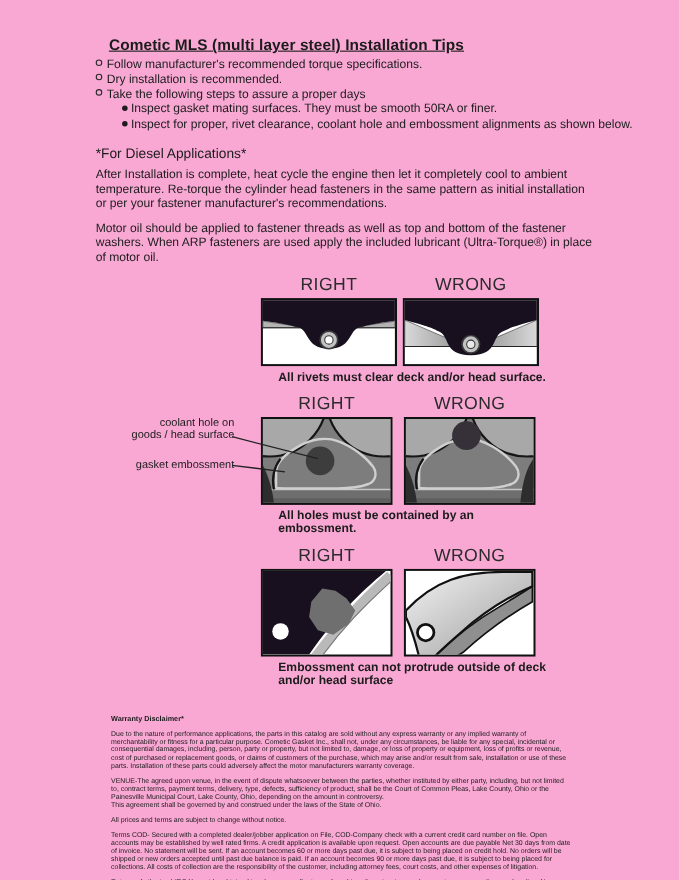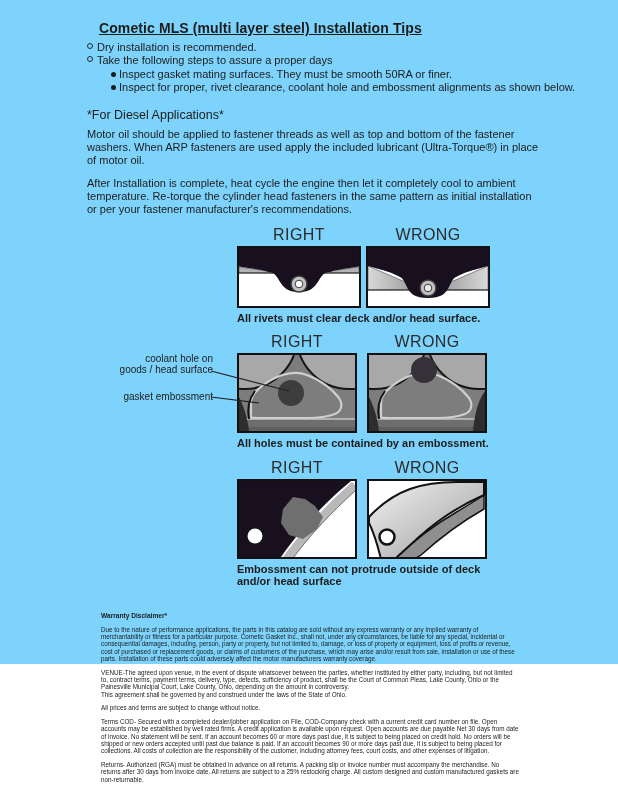--- a/index.html
+++ b/index.html
@@ -1,17 +1,17 @@
 <!DOCTYPE html>
 <html><head>
 <meta charset="utf-8">
 <style>
   html,body{margin:0;padding:0;background:#ffffff;}
   body{width:618px;height:800px;overflow:hidden;font-family:"Liberation Sans",sans-serif;color:#1c1c1c;}
-  .page{position:relative;width:618px;height:664px;background:#7dd3fc;padding-top:20px;box-sizing:border-box;}
+  .page{position:relative;width:618px;height:800px;background:#f9a8d4;padding-top:32px;box-sizing:border-box;}
 
   
   .title{margin:0 0 5px 99px;font-size:14px;font-weight:bold;text-decoration:underline;letter-spacing:.1px;}
   .bullets{margin-left:87px;font-size:11px;line-height:13.4px;}
   .b-row{white-space:nowrap;}
   .b-row.sub{margin-left:24px;}
   .circ{display:inline-block;width:4px;height:4px;border:1px solid #2a2a2a;border-radius:50%;margin-right:4px;vertical-align:2px;}
   .dot{display:inline-block;width:5px;height:5px;background:#1c1c1c;border-radius:50%;margin-right:3px;vertical-align:1px;}
 
   
@@ -22,50 +22,51 @@
   
   .diagrams{margin-left:237px;width:260px;}
   .pair{position:relative;margin-bottom:2px;}
   .dlabels{display:flex;margin-bottom:2px;}
   .dlabels span{display:inline-block;text-align:center;font-size:16px;color:#2b2b2b;letter-spacing:.4px;}
   .p1 .dlabels span{width:124px;margin-right:5px;}
   .p23 .dlabels span{width:120px;margin-right:10px;}
   .dboxes{display:flex;}
   .p1 .dboxes svg{margin-right:5px;}
   .p23 .dboxes svg{margin-right:10px;}
-  .caption{font-size:11px;font-weight:bold;margin:4px 0 9px 0;white-space:pre-line;line-height:12.5px;}
+  .caption{font-size:11px;font-weight:bold;margin:4px 0 9px 16px;white-space:pre-line;line-height:12.5px;}
 
   
   .ann{position:absolute;left:-132px;width:108px;text-align:right;font-size:10px;line-height:11px;white-space:pre-line;color:#1c1c1c;}
   .ann1{top:20px;}
   .ann2{top:58px;}
   .leader-svg{position:absolute;left:-132px;top:0;pointer-events:none;}
 
   
   .legal{margin:24px 0 0 101px;width:419px;}
   .legal-h{font-size:6.6px;font-weight:bold;margin-bottom:7px;}
   .lp{font-size:6.3px;line-height:7.4px;margin:0 0 6px 0;white-space:pre-line;}
 </style>
 </head>
 <body>
 
 <div class="page">
 
   <h1 class="title">Cometic MLS (multi layer steel) Installation Tips</h1>
 
   <div class="bullets">
+    <div class="b-row"><span class="circ"></span><span>Follow manufacturer's recommended torque specifications.</span></div>
     <div class="b-row"><span class="circ"></span><span>Dry installation is recommended.</span></div>
     <div class="b-row"><span class="circ"></span><span>Take the following steps to assure a proper days</span></div>
     <div class="b-row sub"><span class="dot"></span><span>Inspect gasket mating surfaces.  They must be smooth 50RA or finer.</span></div>
     <div class="b-row sub"><span class="dot"></span><span>Inspect for proper, rivet clearance, coolant hole and embossment alignments as shown below.</span></div>
   </div>
 
   <h2 class="h2">*For Diesel Applications*</h2>
+  <p class="body-p">After Installation is complete, heat cycle the engine then let it completely cool to ambient temperature. Re-torque the cylinder head fasteners in the same pattern as initial installation or per your fastener manufacturer's recommendations.</p>
   <p class="body-p">Motor oil should be applied to fastener threads as well as top and bottom of the fastener washers. When ARP fasteners are used apply the included lubricant (Ultra-Torque®) in place of motor oil.</p>
-  <p class="body-p">After Installation is complete, heat cycle the engine then let it completely cool to ambient temperature. Re-torque the cylinder head fasteners in the same pattern as initial installation or per your fastener manufacturer's recommendations.</p>
 
   <div class="diagrams">
 
     <div class="pair p1">
       <div class="dlabels">
         <span>RIGHT</span>
         <span>WRONG</span>
       </div>
       <div class="dboxes">
         <svg width="124" height="62" viewBox="0 0 124 62">

